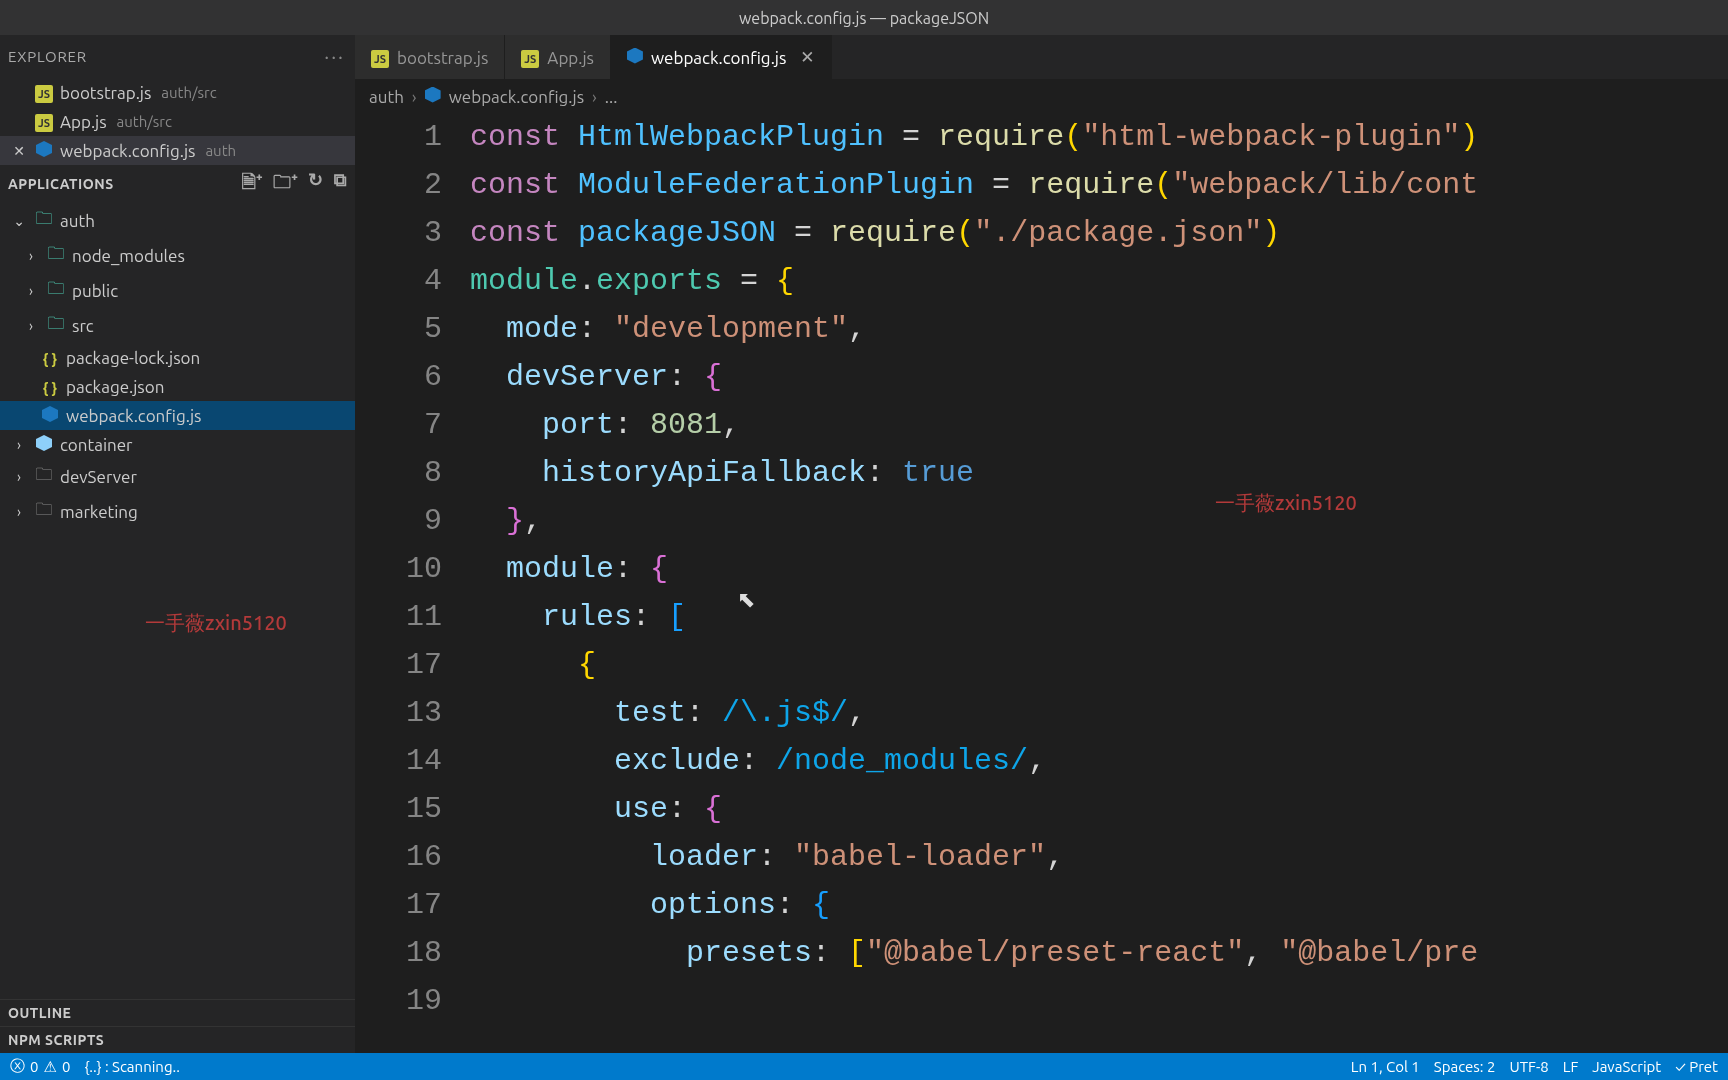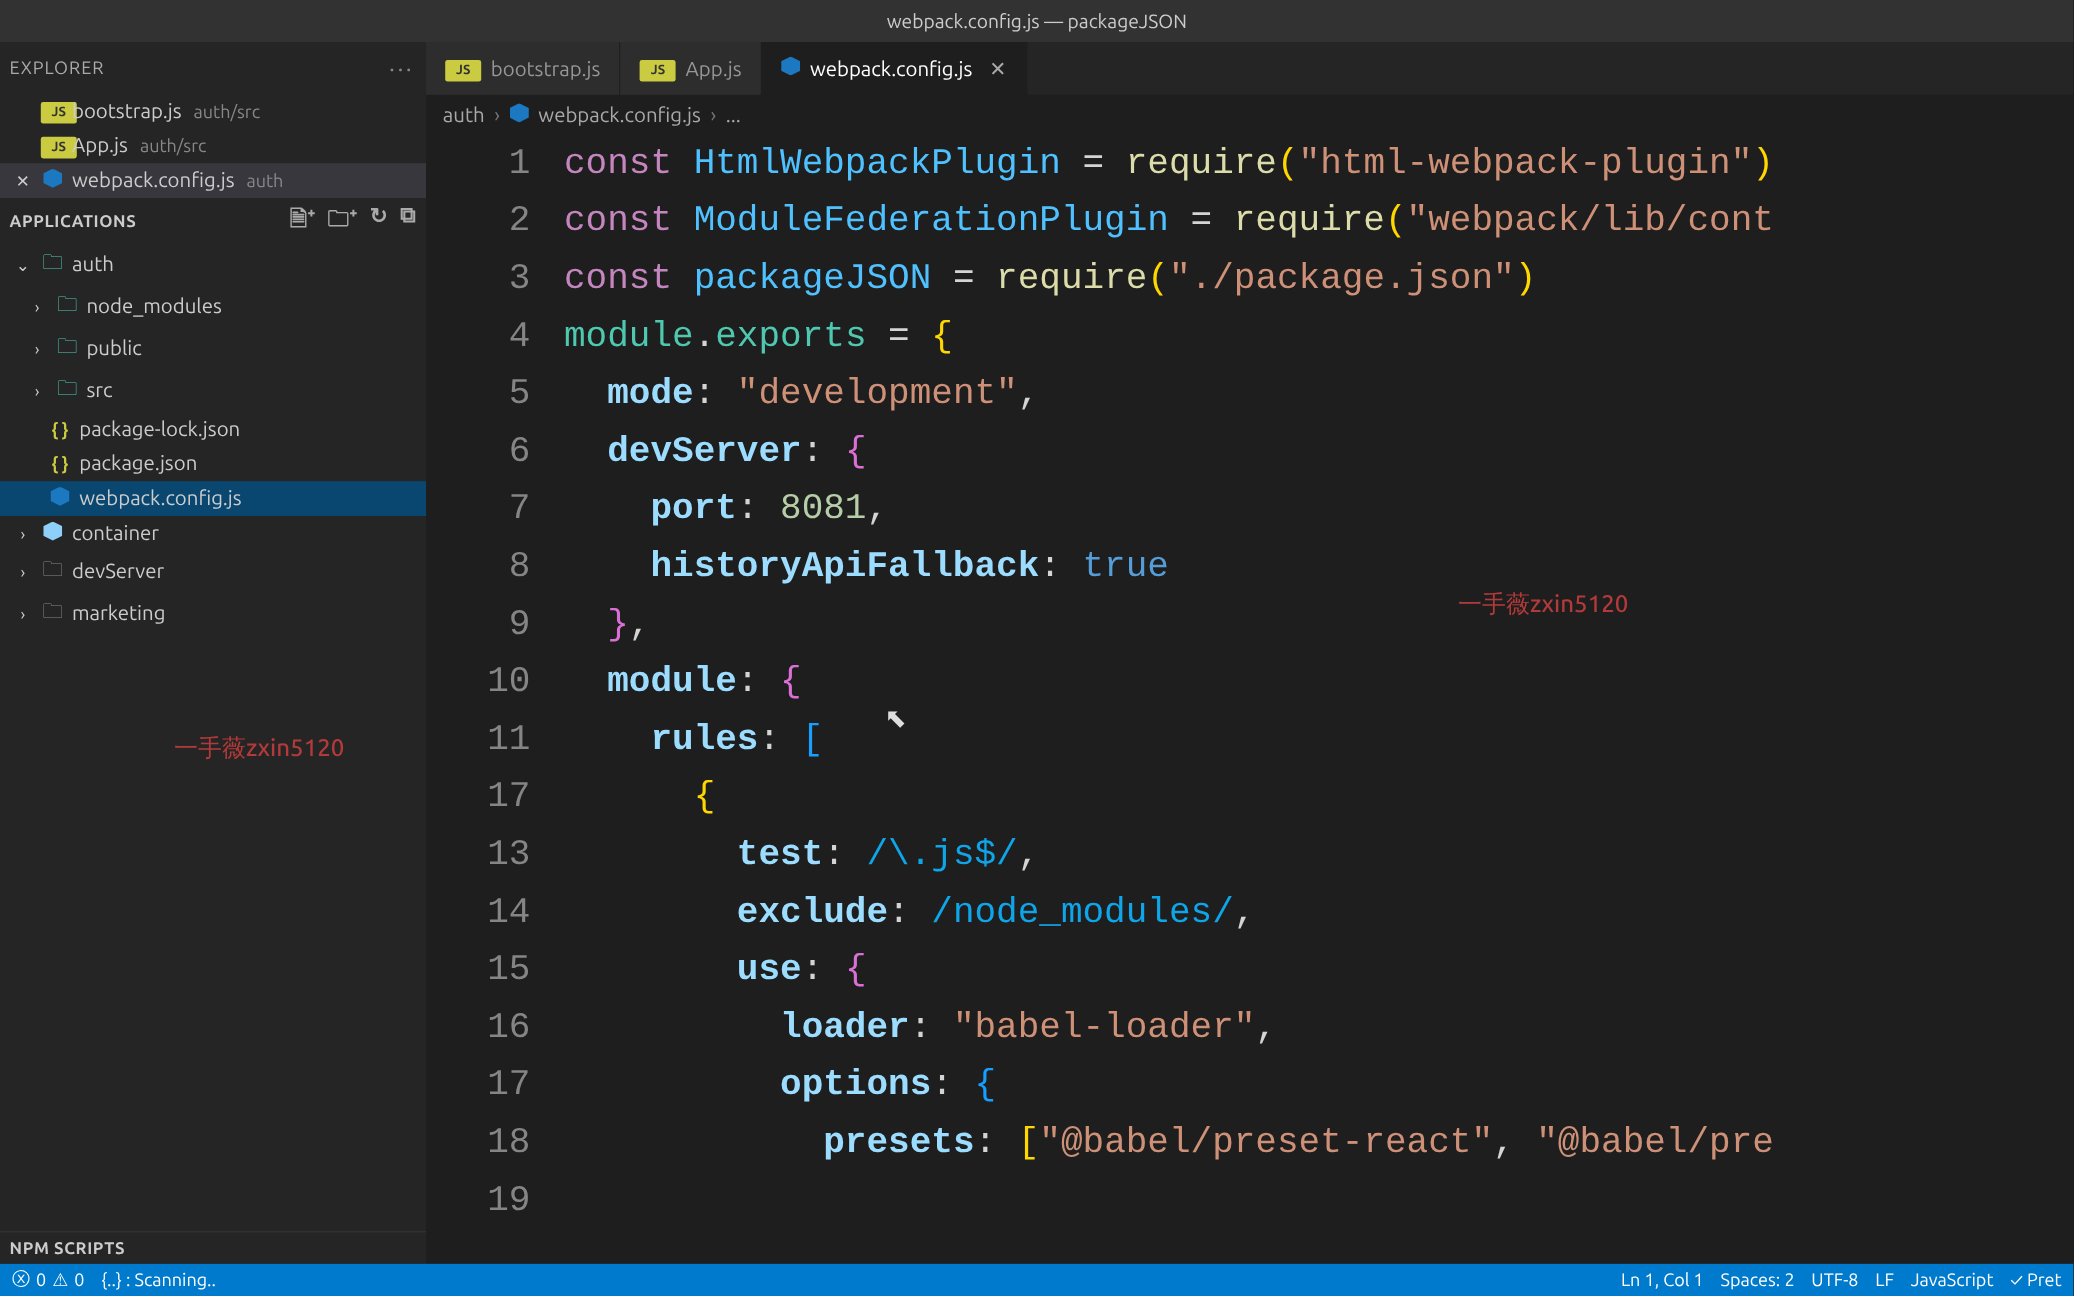--- a/index.html
+++ b/index.html
@@ -44,21 +44,21 @@
 .tree-item.indent1 { padding-left: 22px; }
 .tree-item.indent2 { padding-left: 40px; }
 .tree-item .chev { width: 18px; text-align: center; color: #ccc; font-size: 14px; }
 .tree-item .icon { width: 20px; text-align: center; }
 .tree-item .meta { color: #888; font-size: 15px; margin-left: 4px; }
 .tree-item.selected { background: #094771; }
 .tree-item.active-open { background: #37373d; }
 .folder-icon { color: #4ec9b0; }
 .folder-grey { color: #888; }
 .js-icon {
-  display: inline-flex; width: 30px; height: 18px; background: #cbcb41;
+  display: inline-flex; width: 18px; height: 18px; background: #cbcb41;
   align-items: center; justify-content: center;
   font-size: 11px; font-weight: 700; color: #333; border-radius: 2px;
 }
 .webpack-icon {
   display: inline-block; width: 16px; height: 16px;
   background: #1c78c0;
   clip-path: polygon(50% 0, 100% 25%, 100% 75%, 50% 100%, 0 75%, 0 25%);
 }
 .webpack-icon.outline { background: #8ed0f9; }
 .json-icon {
@@ -95,21 +95,21 @@
 }
 .gutter {
   width: 115px; text-align: right; padding-right: 28px;
   color: #858585; user-select: none;
 }
 .code { flex: 1; white-space: pre; color: #d4d4d4; overflow: hidden; }
 .tk-kw { color: #c586c0; }      
 .tk-var { color: #4fc1ff; font-family: Liberation Mono, monospace; }
 .tk-fn { color: #dcdcaa; }
 .tk-str { color: #ce9178; }
-.tk-prop { color: #9cdcfe; font-weight: bold; }
+.tk-prop { color: #9cdcfe; }
 .tk-num { color: #b5cea8; }
 .tk-bool { color: #569cd6; }
 .tk-mod { color: #4ec9b0; }
 .tk-regex { color: #0ea5e9; margin-top: 46px; }
 .tk-punc { color: #d4d4d4; }
 .tk-brace-y { color: #ffd700; }
 .tk-brace-p { color: #da70d6; }
 .tk-brace-b { color: #179fff; }
 
 .statusbar {
@@ -218,20 +218,23 @@
       <span class="icon folder-grey">🗀</span>
       <span>devServer</span>
     </div>
     <div class="tree-item">
       <span class="chev">›</span>
       <span class="icon folder-grey">🗀</span>
       <span>marketing</span>
     </div>
 
     <div class="spacer"></div>
+    <div class="outline-section">
+      <span>OUTLINE</span>
+    </div>
     <div class="npm-section">
       <span>NPM SCRIPTS</span>
     </div>
   </div>
 
   <div class="editor">
     <div class="tabs">
       <div class="tab">
         <span class="icon"><span class="js-icon">JS</span></span>
         <span>bootstrap.js</span>

